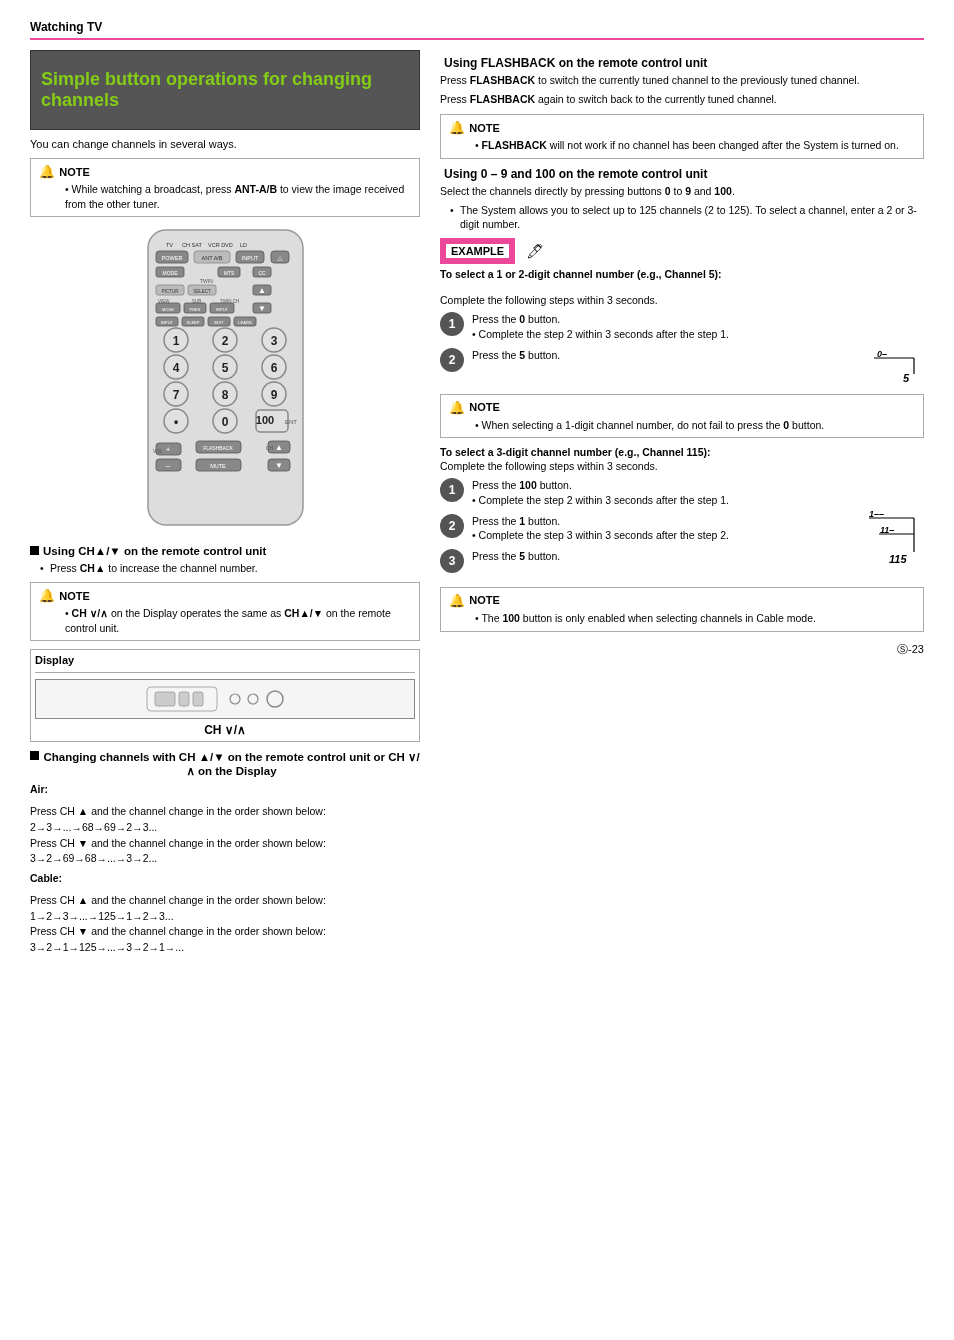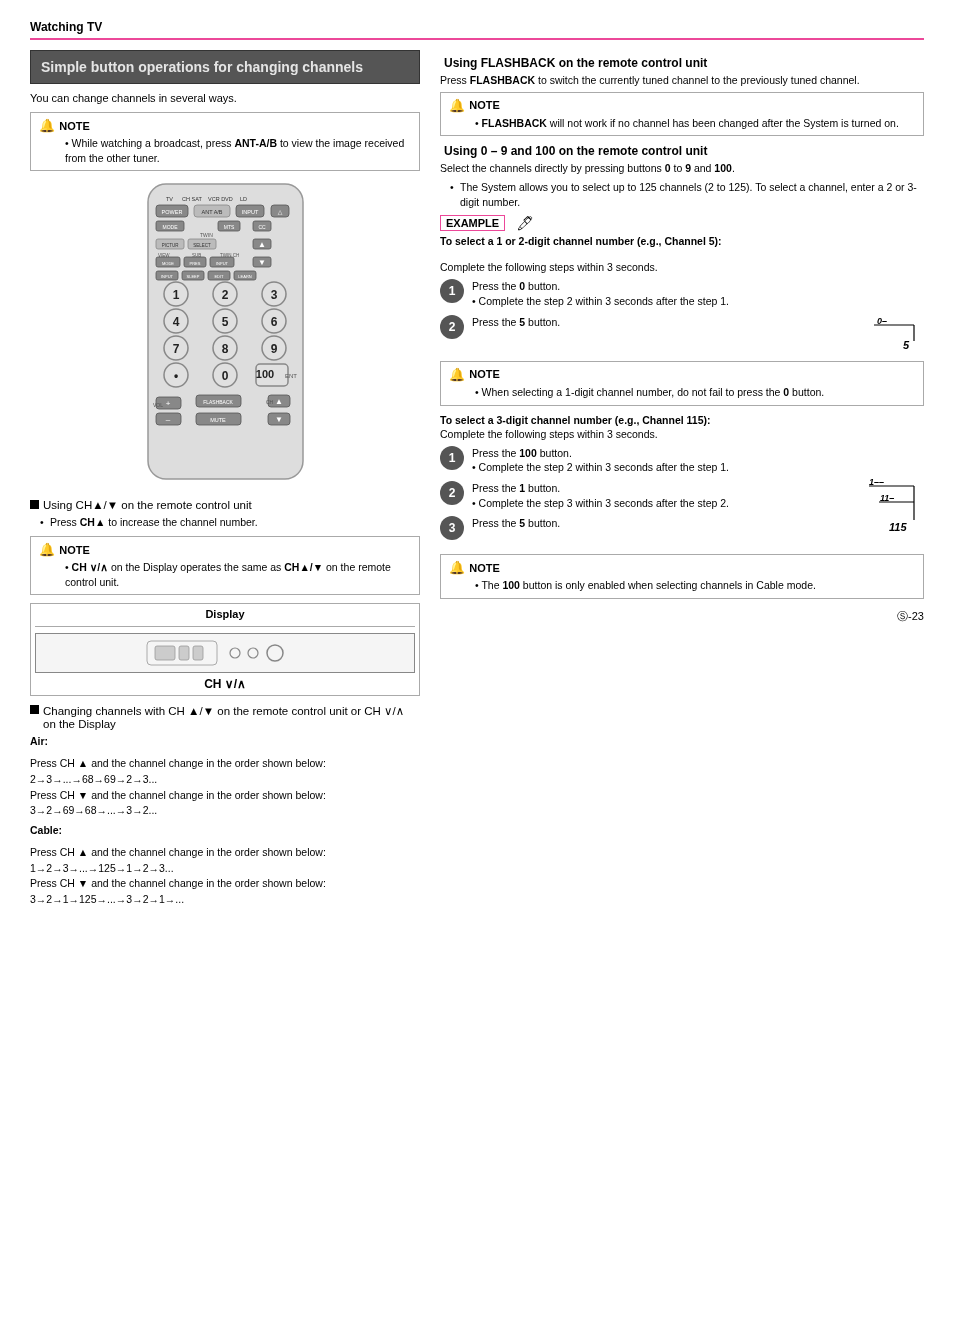--- a/index.html
+++ b/index.html
@@ -25,23 +25,23 @@
     }
     .left-col {
       width: 390px;
       flex-shrink: 0;
     }
     .right-col {
       flex: 1;
     }
     .section-title-box {
       background: #555;
-      color: #e5e5e5;
-      padding: 8px 10px;
-      font-size: 14px;
+      color: #84cc16;
+      padding: 18px 10px;
+      font-size: 18px;
       font-weight: bold;
       margin-bottom: 8px;
       border: 1px solid #333;
     }
     .intro-text {
       margin-bottom: 8px;
       font-size: 11px;
     }
     .note-box {
       border: 1px solid #aaa;
@@ -65,25 +65,26 @@
       margin-left: 26px;
     }
     .remote-container {
       display: flex;
       justify-content: center;
       margin: 5px 0 10px;
     }
     
     .section-heading {
       font-size: 11.5px;
-      font-weight: normal;
+      font-weight: bold;
       margin: 8px 0 4px;
       display: flex;
       align-items: flex-start;
       gap: 4px;
+      text-align: center;
     }
     .section-heading .sq {
       display: inline-block;
       width: 9px;
       height: 9px;
       background: #000;
       margin-top: 1px;
       flex-shrink: 0;
     }
     .bullet-list {
@@ -103,21 +104,20 @@
       position: absolute;
       left: 0;
     }
     .bold { font-weight: bold; }
     .display-box {
       border: 1px solid #aaa;
       margin: 6px 0;
       padding: 4px;
     }
     .display-label {
-      text-align: center;
       font-weight: bold;
       font-size: 11px;
       margin-bottom: 4px;
     }
     .display-screen {
       border: 1px solid #888;
       height: 40px;
       background: #f5f5f5;
       display: flex;
       align-items: center;
@@ -132,21 +132,21 @@
     
     .subsection-heading {
       font-size: 12px;
       font-weight: bold;
       margin: 6px 0 3px;
       display: flex;
       gap: 4px;
       align-items: flex-start;
     }
     .example-box {
-      border: 1px solid #ec4899;
+      border: 6px solid #ec4899;
       display: inline-block;
       padding: 1px 5px;
       font-size: 11px;
       font-weight: bold;
       margin-right: 5px;
     }
     .example-row {
       display: flex;
       align-items: center;
       gap: 6px;
@@ -401,20 +401,23 @@
   </div>
 
   <div class="right-col">
 
     <div class="subsection-heading">
       <span class="sq"></span>
       <span>Using FLASHBACK on the remote control unit</span>
     </div>
     <p style="font-size:10.5px;line-height:1.4;margin-bottom:4px;">
       Press <span class="bold">FLASHBACK</span> to switch the currently tuned channel to the previously tuned channel.
+    </p>
+    <p style="font-size:10.5px;line-height:1.4;margin-bottom:8px;">
+      Press <span class="bold">FLASHBACK</span> again to switch back to the currently tuned channel.
     </p>
 
     <div class="note-box">
       <div class="note-header">
         <span class="note-icon">🔔</span>
         <span>NOTE</span>
       </div>
       <div class="note-text">
         • <span class="bold">FLASHBACK</span> will not work if no channel has been changed after the System is turned on.
       </div>

